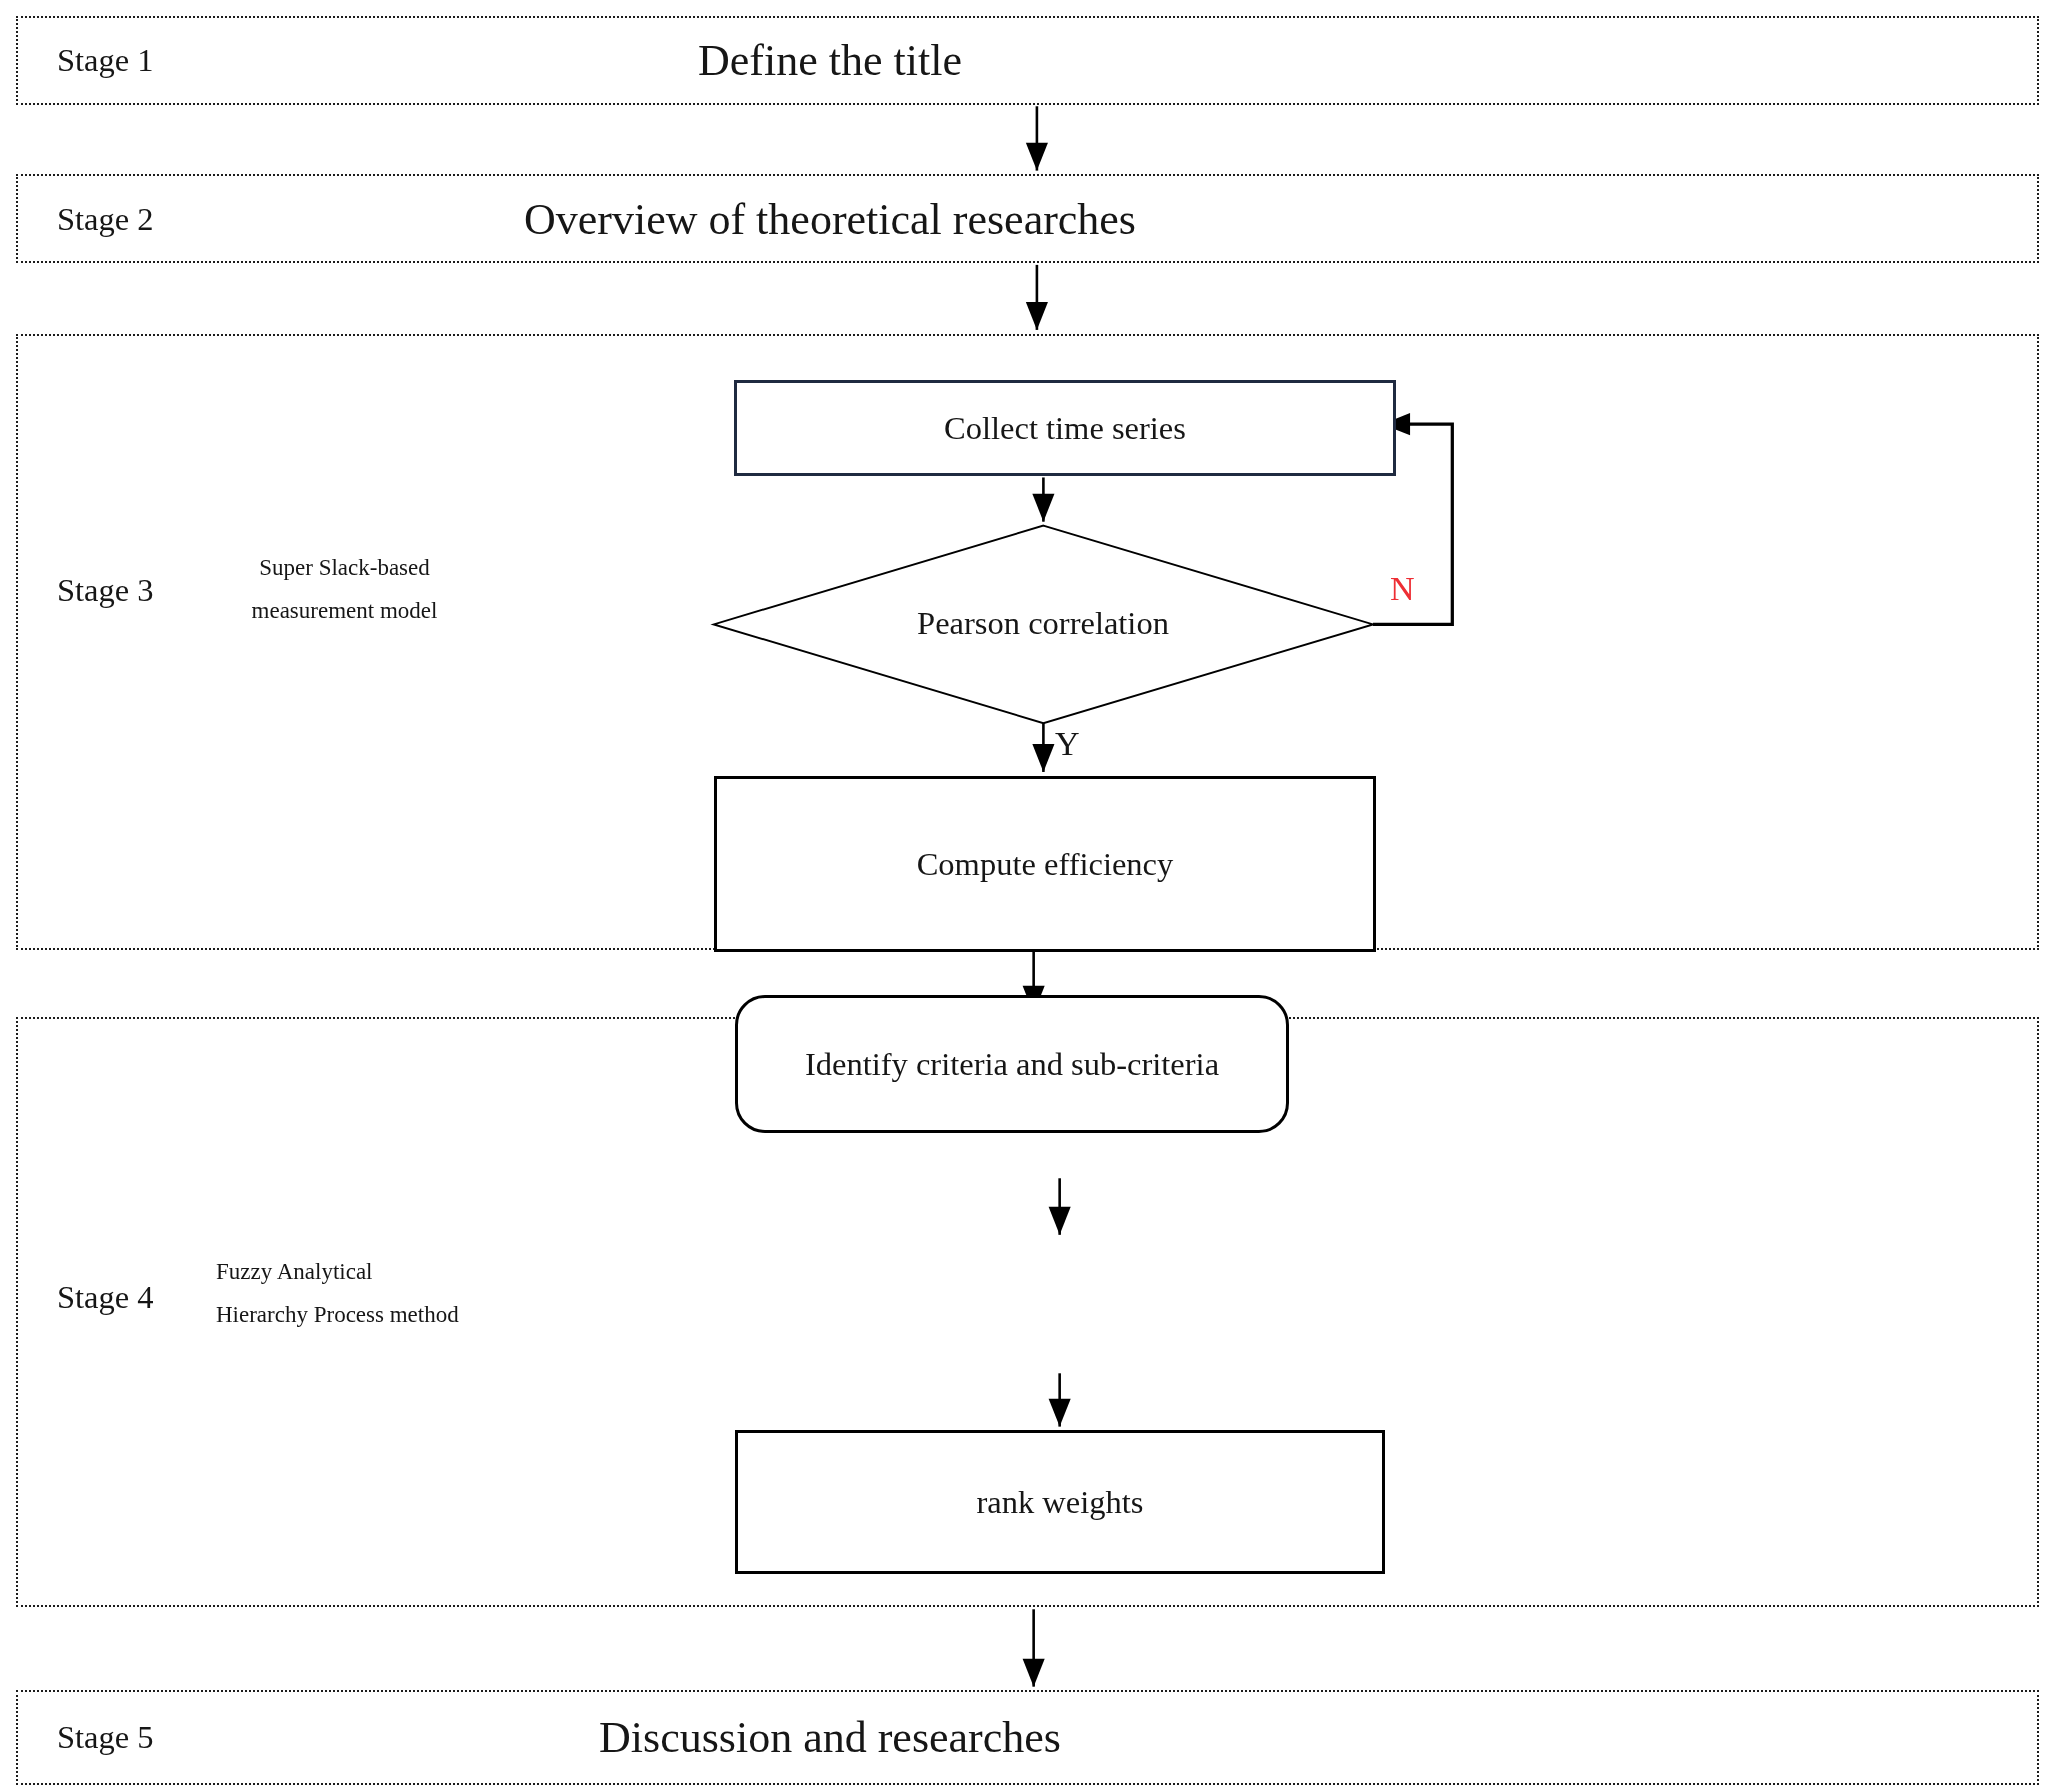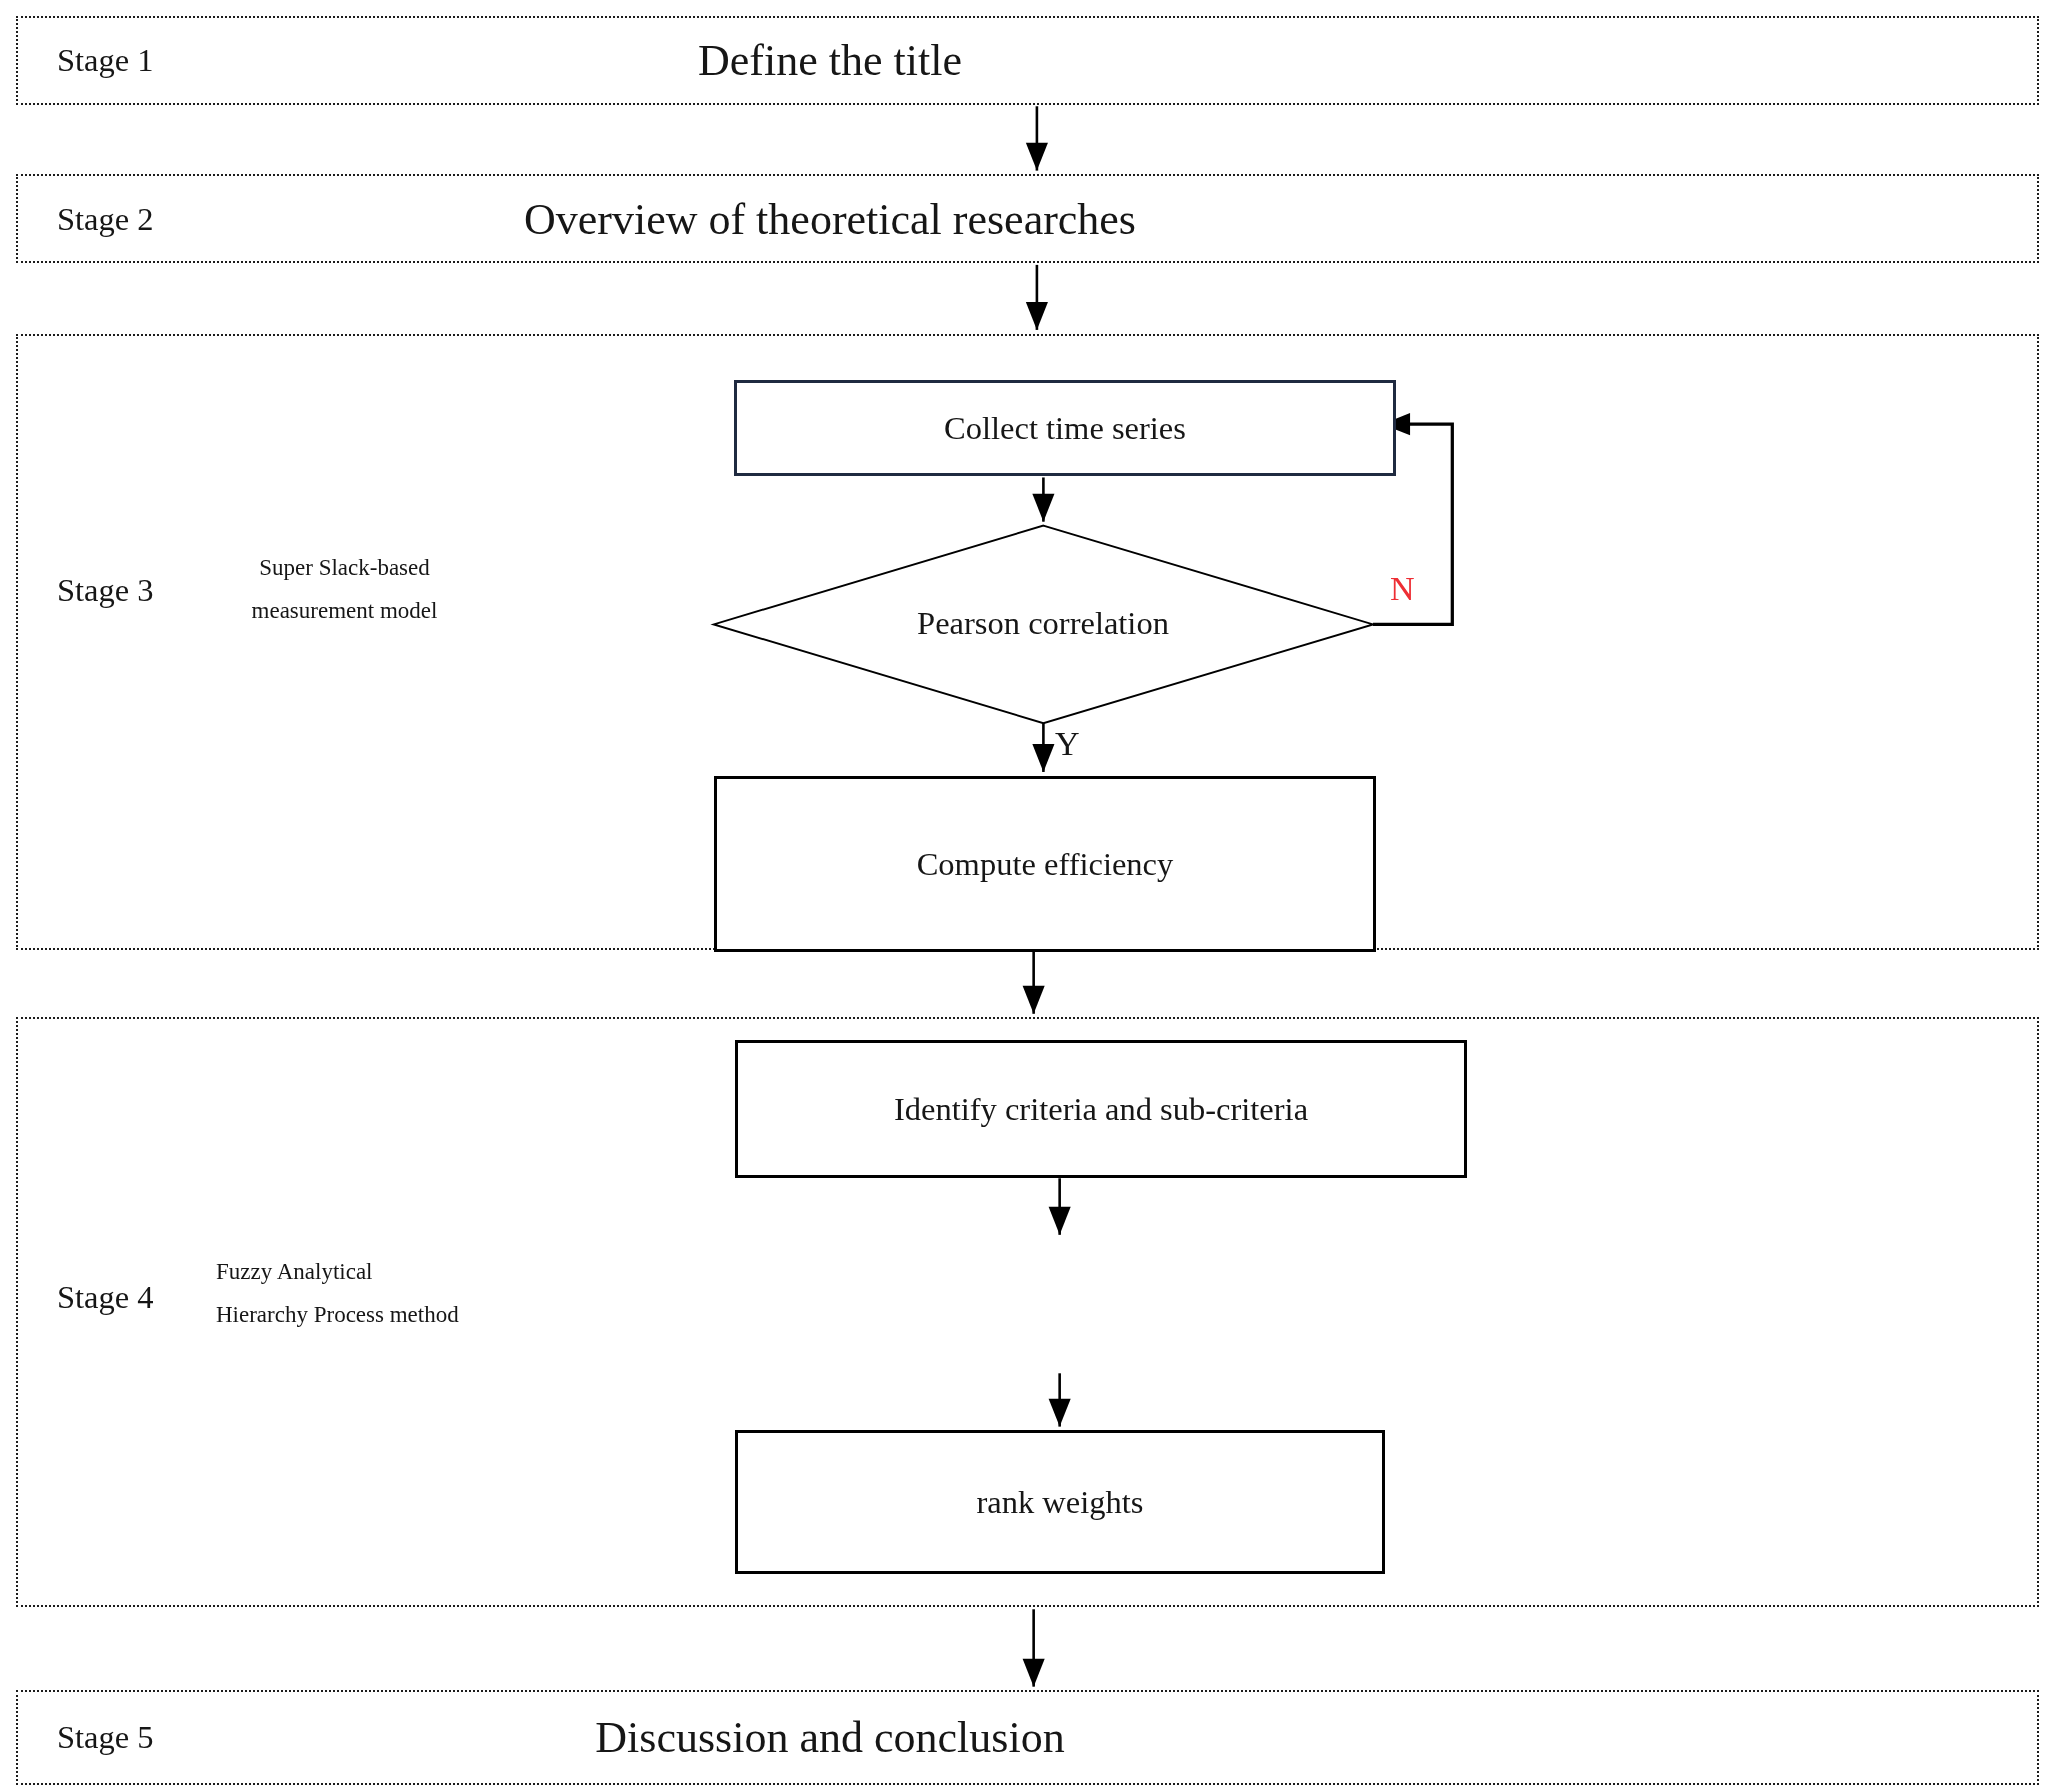--- a/index.html
+++ b/index.html
@@ -127,24 +127,24 @@
   <div class="flow-box" style="left:714px;top:776px;width:662px;height:176px;">
     <span>Compute efficiency</span>
   </div>
 
   <div class="stage-label" style="left:57px;top:1276px;">Stage 4</div>
   <div class="side-title" style="left:216px;top:1250px;">
     <div>Fuzzy Analytical</div>
     <div>Hierarchy Process method</div>
   </div>
 
-  <div class="flow-box" style="left:735px;top:1040px;width:732px;height:138px;">
+  <div class="flow-box" style="left:735px;top:995px;width:554px;height:138px;border-radius:30px;">
     <span>Identify criteria and sub-criteria</span>
   </div>
   <div class="flow-box" style="left:735px;top:1430px;width:650px;height:144px;">
     <span>rank weights</span>
   </div>
 
   <div class="stage-label" style="left:57px;top:1716px;">Stage 5</div>
-  <div class="stage-title" style="top:1716px;">Discussion and conclusion</div>
+  <div class="stage-title" style="top:1716px;">Discussion and researches</div>
 
 </div>
 
 
 </body></html>

